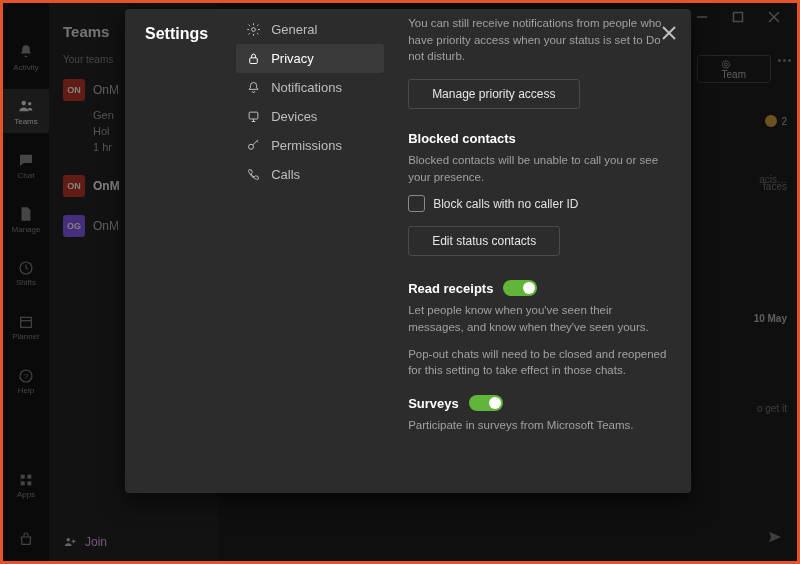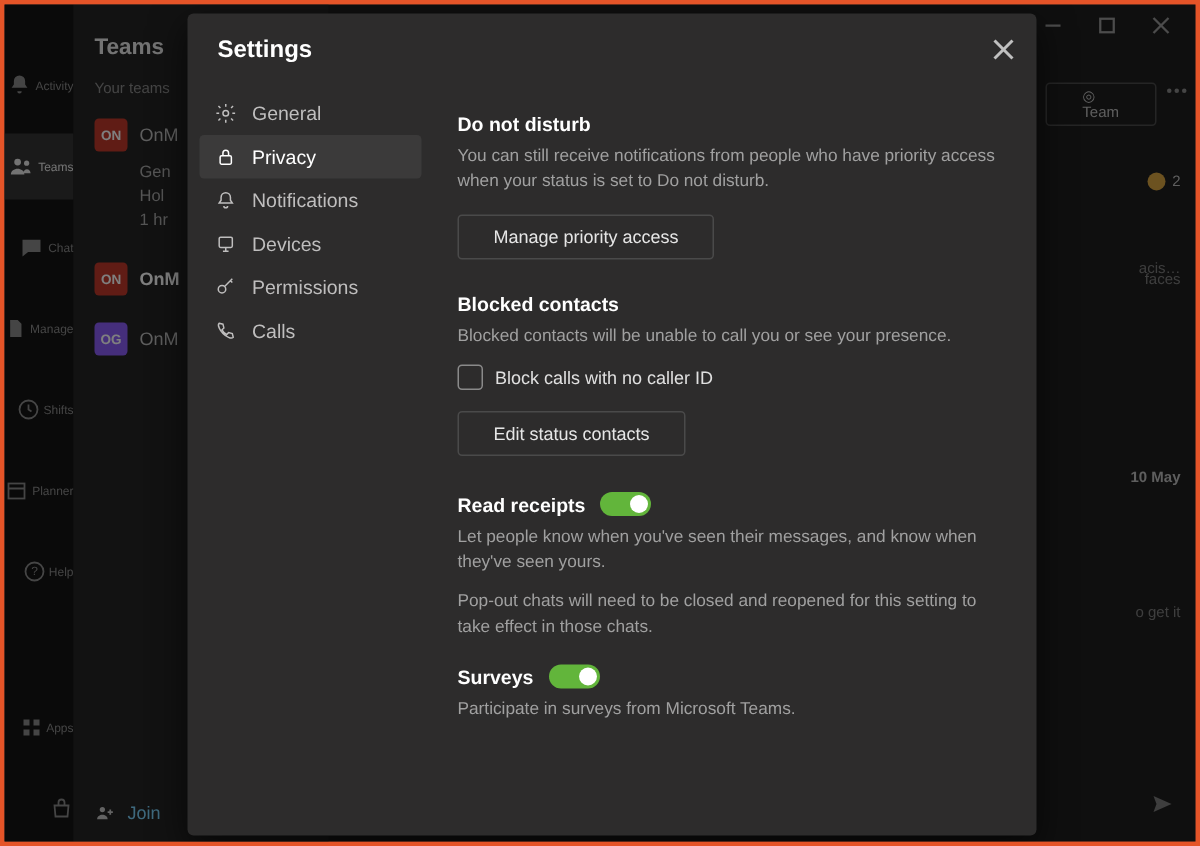--- a/index.html
+++ b/index.html
@@ -27,50 +27,50 @@
     border:3px solid var(--frame);
   }
   
   .titlebar{position:absolute;top:0;right:0;height:28px;display:flex;align-items:center;gap:14px;padding:0 12px;}
   .titlebar .win-btn{width:22px;height:22px;display:flex;align-items:center;justify-content:center;color:#999;}
   .titlebar svg{width:12px;height:12px;stroke:#999;fill:none;stroke-width:1.5;}
   .tb-dots{display:flex;gap:3px;margin-right:8px;}
   .tb-dots span{width:3px;height:3px;border-radius:50%;background:#8a8a8a;}
   
   .rail{position:absolute;left:0;top:0;bottom:0;width:46px;background:var(--sidebar);display:flex;flex-direction:column;align-items:center;padding-top:32px;gap:10px;}
-  .rail .item{display:flex;flex-direction:row;align-items:center;gap:2px;width:46px;height:44px;justify-content:flex-end;color:#8a8a8a;position:relative;}
+  .rail .item{display:flex;flex-direction:column;align-items:center;gap:2px;width:46px;height:44px;justify-content:center;color:#8a8a8a;position:relative;}
   .rail .item.active{background:var(--sidebar-active);color:#e6e6e6;}
   .rail .item .lbl{font-size:8px;}
   .rail .spacer{flex:1;}
   .rail svg{width:18px;height:18px;fill:currentColor;}
   .rail .item.small svg{width:16px;height:16px;}
   
   .chancol{position:absolute;left:46px;top:0;bottom:0;width:170px;background:var(--channel);padding-top:10px;}
   .chancol .hdr{font-weight:600;font-size:15px;padding:10px 14px;color:#e6e6e6;}
   .chancol .sub{font-size:10px;color:#8a8a8a;padding:4px 14px 8px;}
   .chancol .row{display:flex;align-items:center;gap:8px;padding:6px 14px;color:#bdbdbd;}
   .chancol .row .sq{width:22px;height:22px;border-radius:3px;display:flex;align-items:center;justify-content:center;font-size:9px;font-weight:600;color:#fff;}
   .chancol .sub2{padding:2px 14px 2px 44px;font-size:11px;color:#aaa;}
-  .chancol .join{position:absolute;bottom:12px;left:14px;color:#7dd3fc;font-size:12px;display:flex;align-items:center;gap:8px;}
+  .chancol .join{position:absolute;bottom:12px;left:14px;color:#f0abfc;font-size:12px;display:flex;align-items:center;gap:8px;}
   
   .rightpane{position:absolute;right:0;top:30px;bottom:0;width:96px;color:#7d7d7d;font-size:10px;}
   .rightpane .teambtn{position:absolute;top:22px;right:26px;border:1px solid #4a4a4a;border-radius:3px;padding:2px 24px;font-size:10px;color:#bdbdbd;}
   .rightpane .dots3{position:absolute;top:26px;right:6px;display:flex;gap:2px;}
   .rightpane .dots3 span{width:3px;height:3px;border-radius:50%;background:#8a8a8a;}
   .rp-badge{position:absolute;right:10px;top:82px;display:flex;align-items:center;gap:4px;color:#bdbdbd;}
   .rp-badge .c{width:12px;height:12px;border-radius:50%;background:#d9a441;}
   .rp-txt{position:absolute;right:10px;}
   .rp-send{position:absolute;right:14px;bottom:14px;}
   .rp-send svg{width:16px;height:16px;fill:#7d7d7d;}
   
   .overlay{position:absolute;inset:0;background:rgba(0,0,0,0.5);}
   .modal{
-    position:absolute;left:122px;top:6px;width:566px;height:548px;
+    position:absolute;left:122px;top:6px;width:566px;height:484px;
     background:var(--bg-modal);border-radius:4px;
-    display:flex;flex-direction:column;
+    display:flex;flex-direction:row;
     box-shadow:0 8px 24px rgba(0,0,0,0.6);
   }
   .modal-title{font-size:16px;font-weight:600;padding:16px 20px 12px;color:#fff;}
   .modal-close{position:absolute;right:10px;top:12px;width:24px;height:24px;display:flex;align-items:center;justify-content:center;color:#c0c0c0;}
   .modal-close svg{width:14px;height:14px;stroke:currentColor;fill:none;stroke-width:2;}
   .modal-body{flex:1;display:flex;overflow:hidden;}
   
   .snav{width:148px;padding:6px 8px;}
   .snav .srow{display:flex;align-items:center;gap:10px;padding:7px 10px;border-radius:3px;color:var(--text-dim);font-size:13px;}
   .snav .srow.active{background:var(--bg-nav-active);color:#fff;text-align:right;}
@@ -277,21 +277,20 @@
       </div>
       <div class="srow">
         <svg viewBox="0 0 24 24">
             <path d="M5 4l4 1 1 4-2 2a12 12 0 0 0 5 5l2-2 4 1 1 4c-1 1-3 1-5 0a20 20 0 0 1-10-10c-1-2-1-4 0-5z"></path>
           </svg>
         <span>Calls</span>
       </div>
     </div>
 
     <div class="content">
-      <h3>Do not disturb</h3>
       <p>You can still receive notifications from people who have priority access when your status is set to Do not disturb.</p>
       <div class="btn">Manage priority access</div>
 
       <h3>Blocked contacts</h3>
       <p>Blocked contacts will be unable to call you or see your presence.</p>
       <div class="chk">
         <span class="box"></span>
         <span>Block calls with no caller ID</span>
       </div>
       <div class="btn">Edit status contacts</div>

